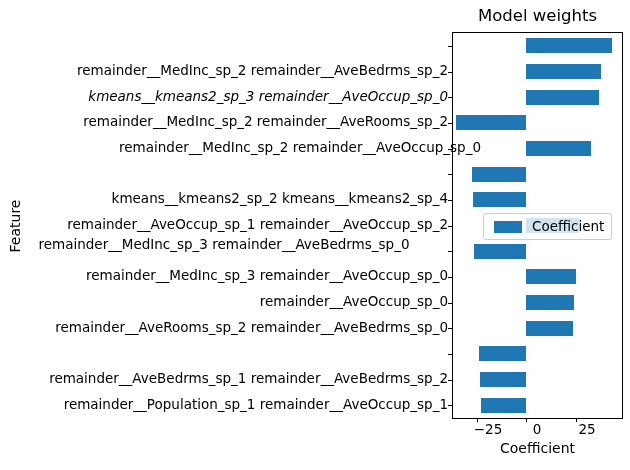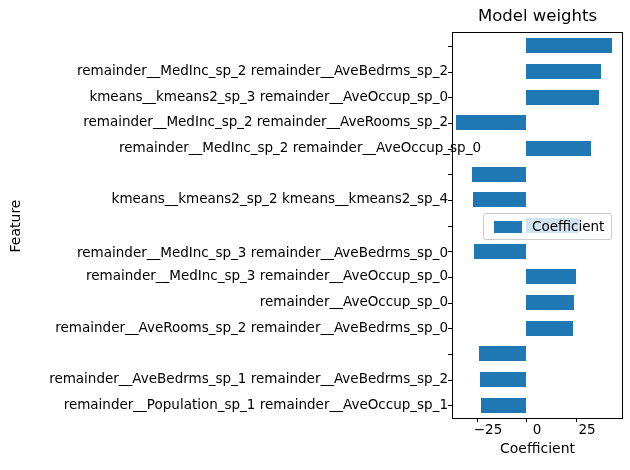--- a/index.html
+++ b/index.html
@@ -77,25 +77,26 @@
       <div class="bar" style="left: 27px; width: 46px; top: 339px; background: rgb(31, 119, 180);"></div>
       <div class="bar" style="left: 28px; width: 45px; top: 365px; background: rgb(31, 119, 180);"></div>
       <div class="legend">
       <span class="legend-swatch" id="legend-swatch" style="background: rgb(31, 119, 180);"></span>
       <span class="legend-label">Coefficient</span>
     </div>
   </div>
 
   <div class="ytick-labels" id="ytick-labels">
       <div class="ytick-label" style="top: 30px;">remainder__MedInc_sp_2 remainder__AveBedrms_sp_2</div>
-      <div class="ytick-label" style="top: 56px;">kmeans__kmeans2_sp_3 remainder__AveOccup_sp_0</div>
+      <div class="ytick-label" style="top: 56px; font-style: italic;">kmeans__kmeans2_sp_3 remainder__AveOccup_sp_0</div>
       <div class="ytick-label" style="top: 81px;">remainder__MedInc_sp_2 remainder__AveRooms_sp_2</div>
       <div class="ytick-label" style="top: 107px; padding-left: 33px;">remainder__MedInc_sp_2 remainder__AveOccup_sp_0</div>
       <div class="ytick-label" style="top: 158px;">kmeans__kmeans2_sp_2 kmeans__kmeans2_sp_4</div>
-      <div class="ytick-label" style="top: 212px;">remainder__MedInc_sp_3 remainder__AveBedrms_sp_0</div>
+      <div class="ytick-label" style="top: 184px;">remainder__AveOccup_sp_1 remainder__AveOccup_sp_2</div>
+      <div class="ytick-label" style="top: 204px; text-align: center;">remainder__MedInc_sp_3 remainder__AveBedrms_sp_0</div>
       <div class="ytick-label" style="top: 235px; text-align: right;">remainder__MedInc_sp_3 remainder__AveOccup_sp_0</div>
       <div class="ytick-label" style="top: 261px;">remainder__AveOccup_sp_0</div>
       <div class="ytick-label" style="top: 287px;">remainder__AveRooms_sp_2 remainder__AveBedrms_sp_0</div>
       <div class="ytick-label" style="top: 338px;">remainder__AveBedrms_sp_1 remainder__AveBedrms_sp_2</div>
       <div class="ytick-label" style="top: 364px;">remainder__Population_sp_1 remainder__AveOccup_sp_1</div>
     </div>
   <div class="xtick-labels" id="xtick-labels">
       <div class="xtick-label" style="left: 2px;">−25</div>
       <div class="xtick-label" style="left: 51px;">0</div>
       <div class="xtick-label" style="left: 101px;">25</div>

